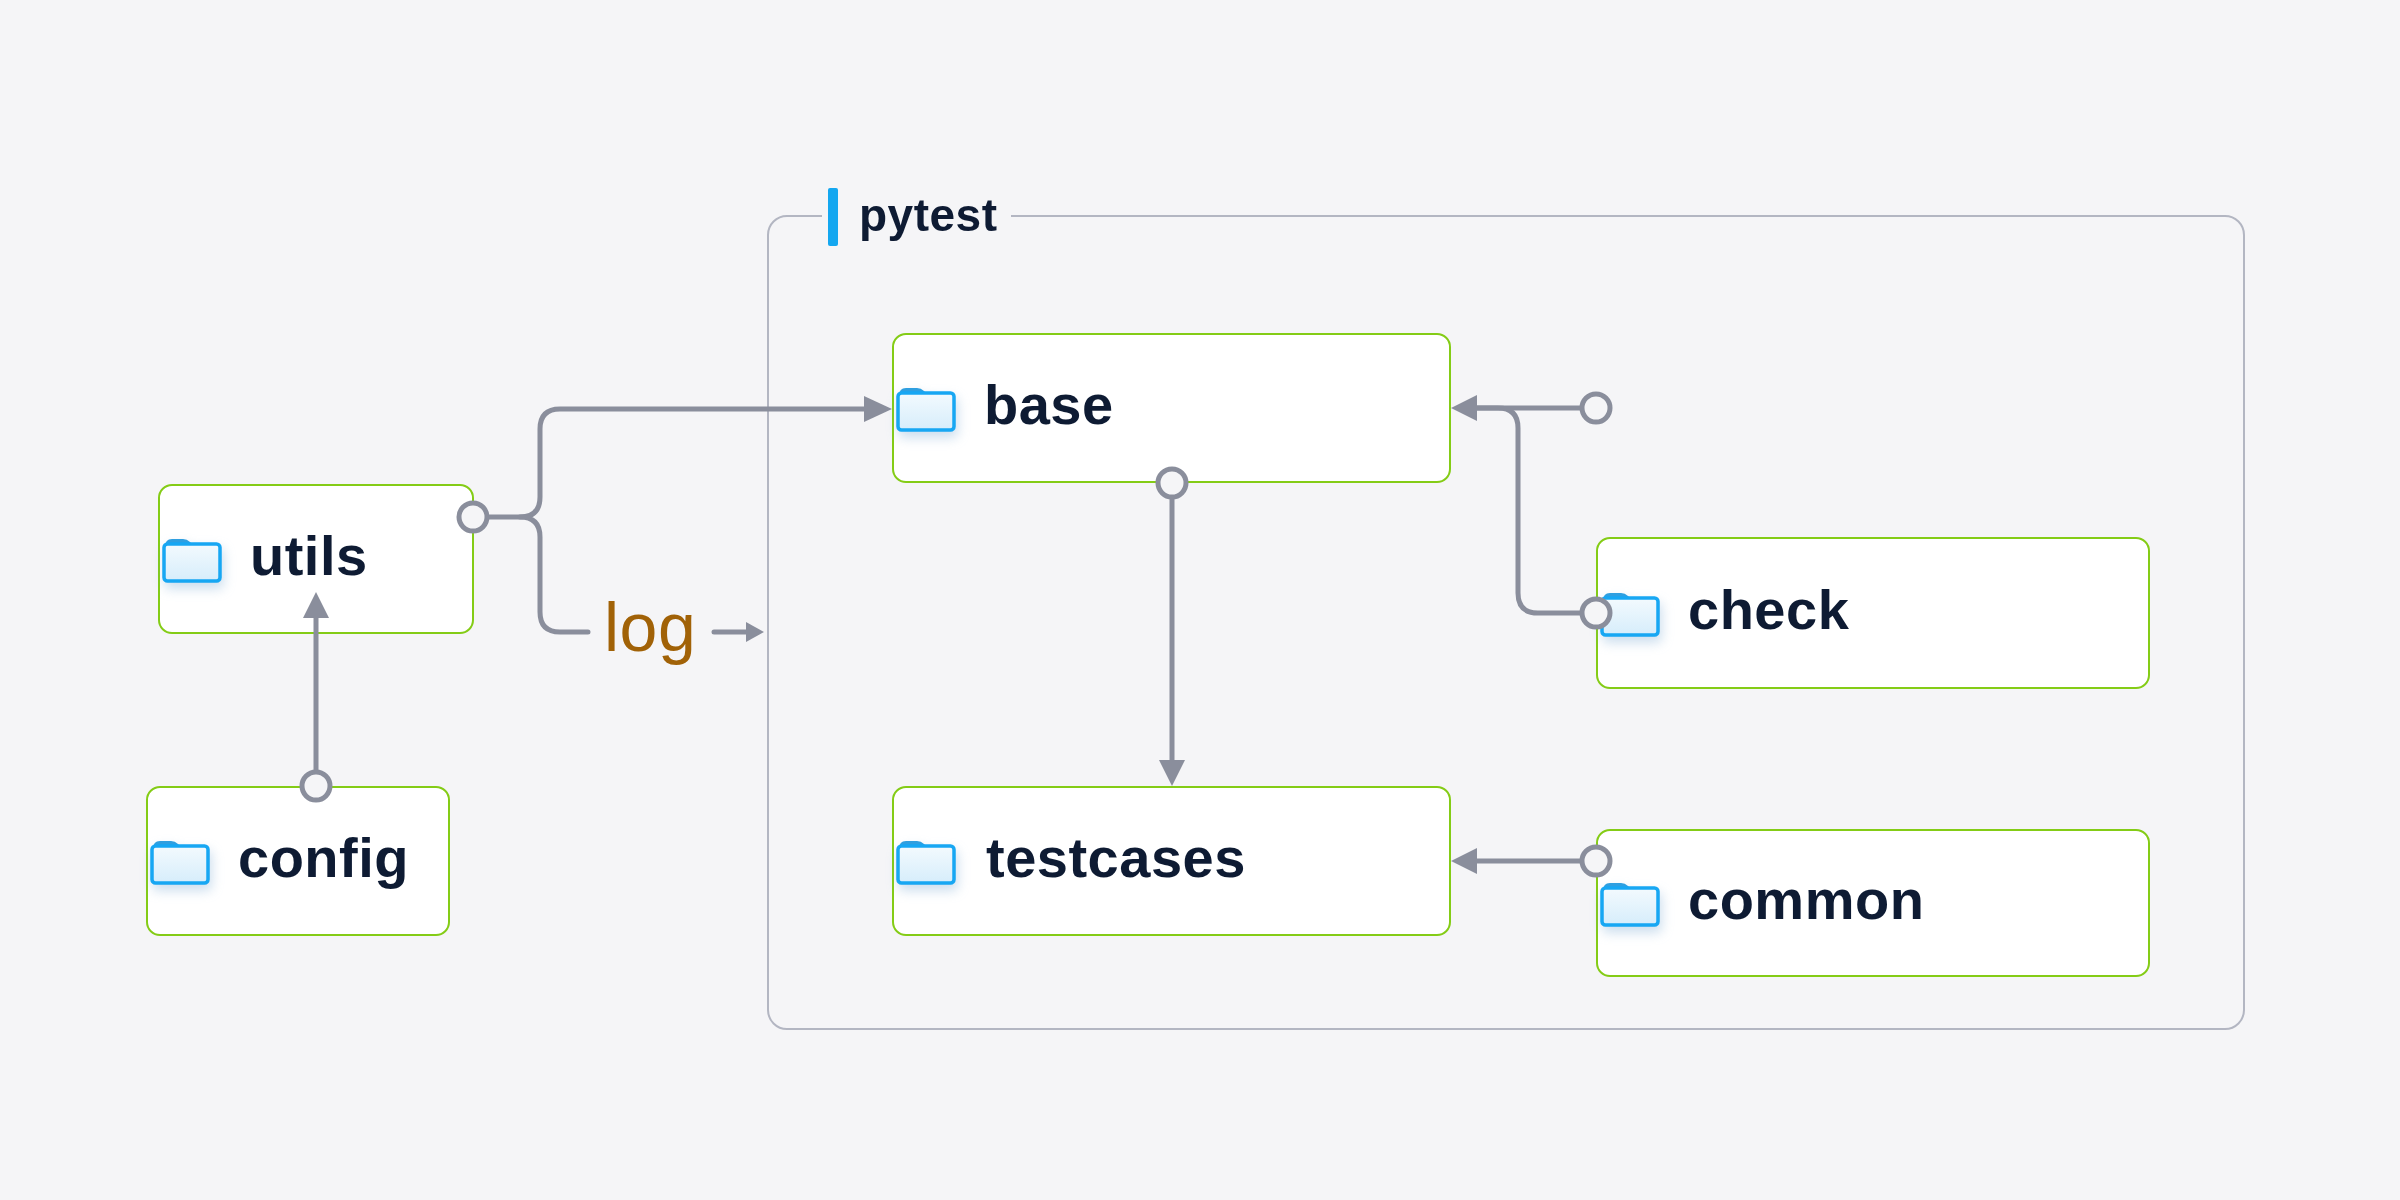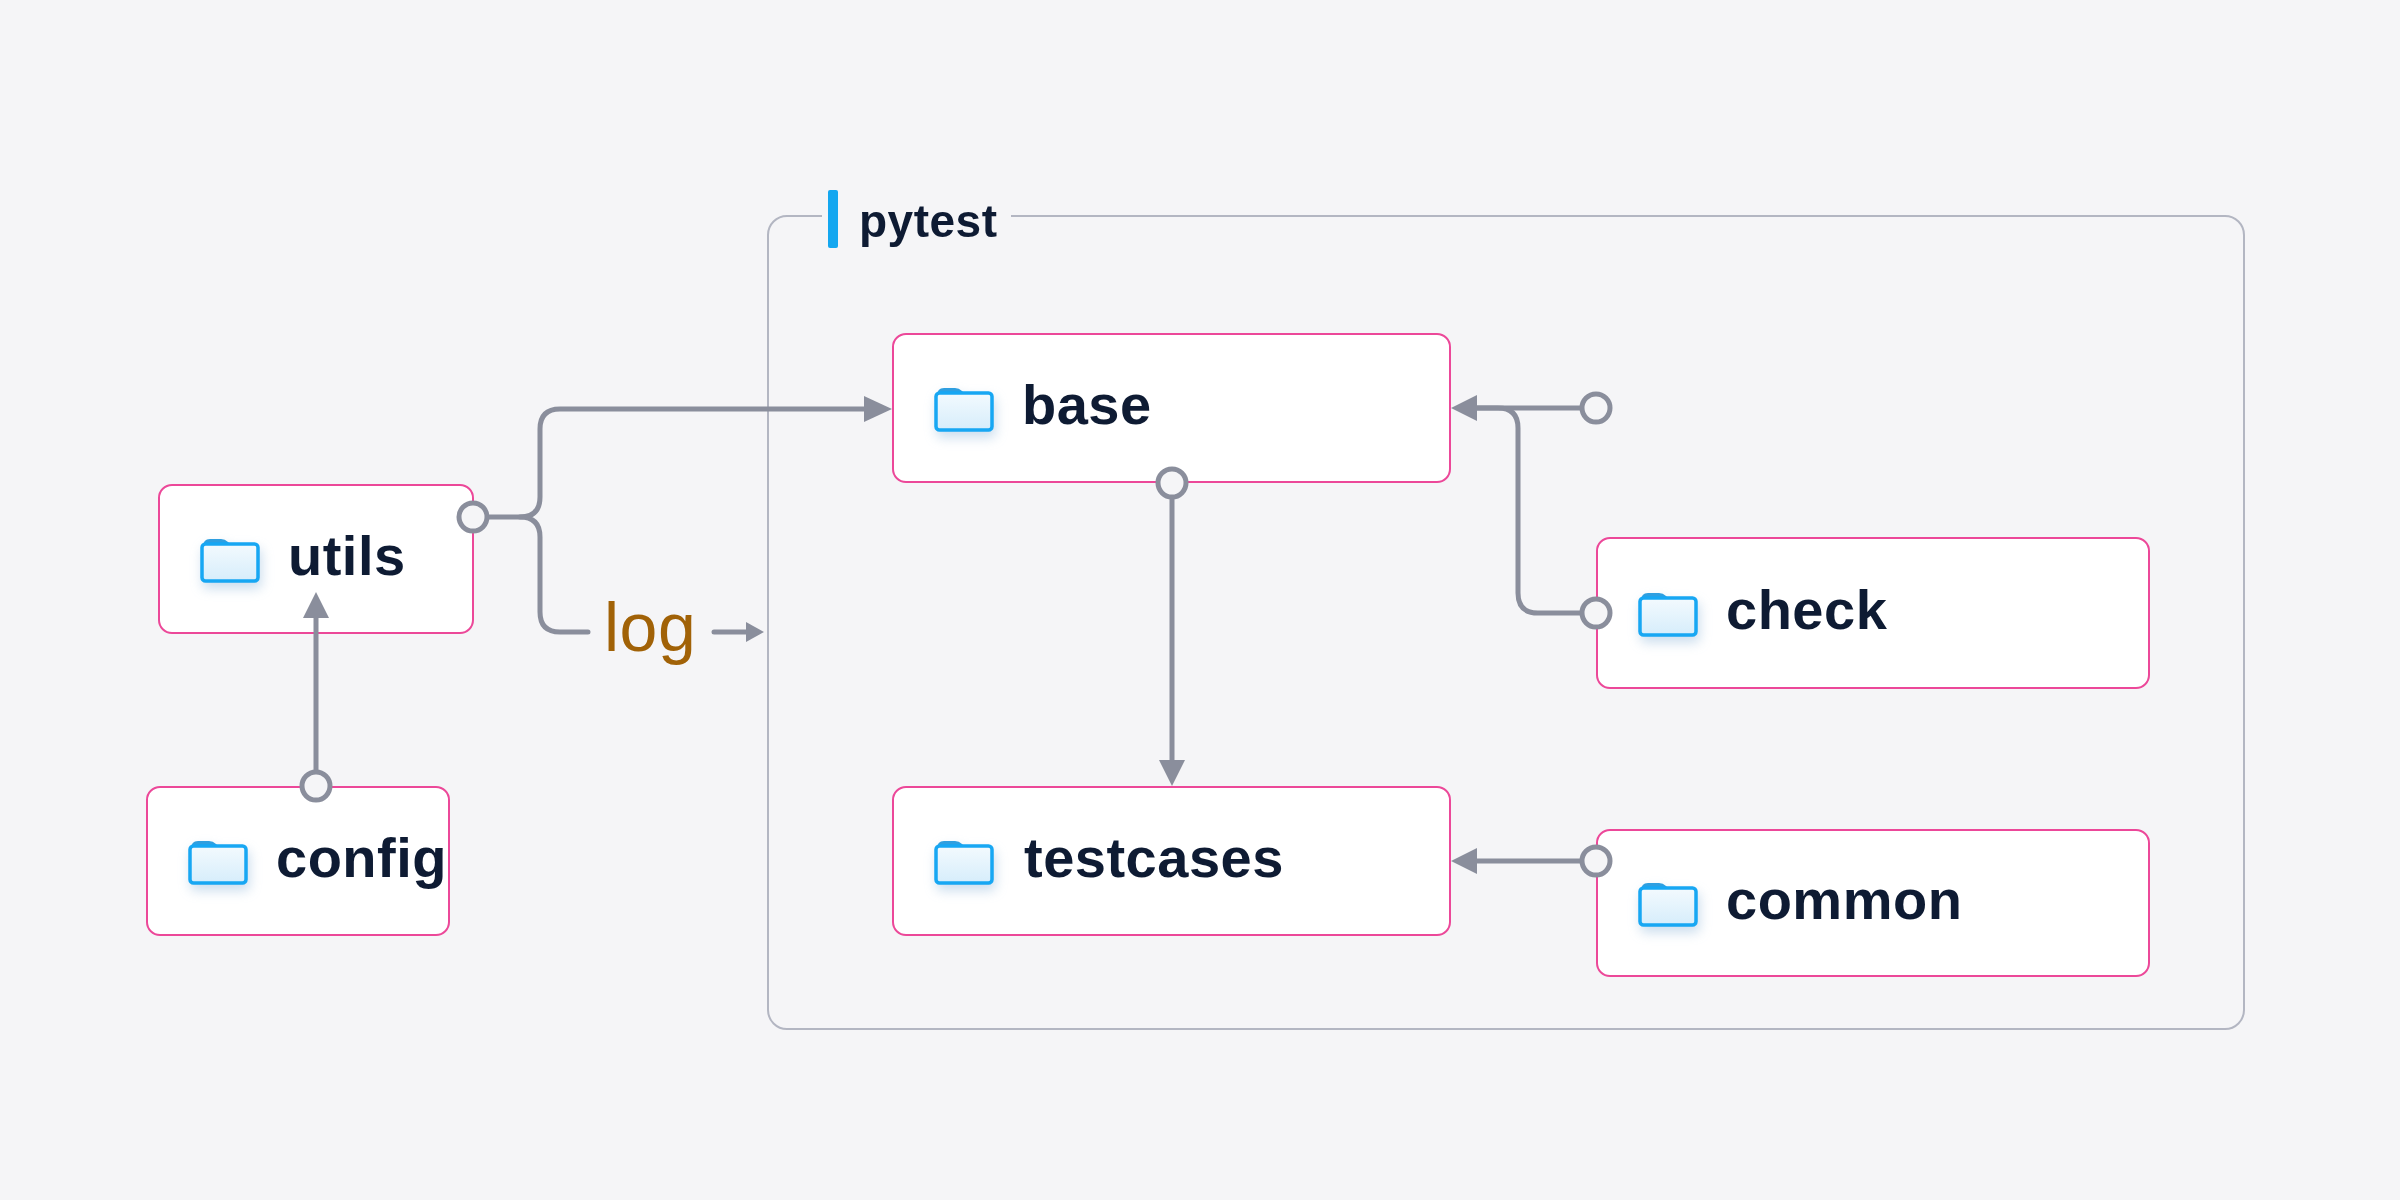--- a/index.html
+++ b/index.html
@@ -18,21 +18,21 @@
     left:767px;top:215px;width:1478px;height:815px;
     border:2px solid #b3b6c2;
     border-radius:20px;
     box-sizing:border-box;
     z-index:0;
   }
   .group-label{
     position:absolute;
     left:53px;top:-31px;
     height:62px;
-    display:flex;align-items:flex-end;
+    display:flex;align-items:center;
     background:#f5f5f7;
     padding:0 14px 0 6px;
   }
   .accent-bar{
     width:10px;height:58px;
     background:#14a7f0;
     border-radius:2px;
     margin-right:21px;
   }
   .group-label-text{
@@ -40,25 +40,24 @@
     color:#0e1b33;
     letter-spacing:0.5px;
     line-height:1;
     padding-bottom:4px;
   }
 
   
   .node{
     position:absolute;
     background:#ffffff;
-    border:2px solid #ec4899;
+    border:2px solid #84cc16;
     border-radius:14px;
     box-sizing:border-box;
     display:flex;align-items:center;
-    padding-left:38px;
     gap:26px;
     z-index:1;
   }
   .node-label{
     font-size:56px;font-weight:700;
     color:#0e1b33;
     letter-spacing:0.5px;
     line-height:1;
     padding-bottom:6px;
   }

